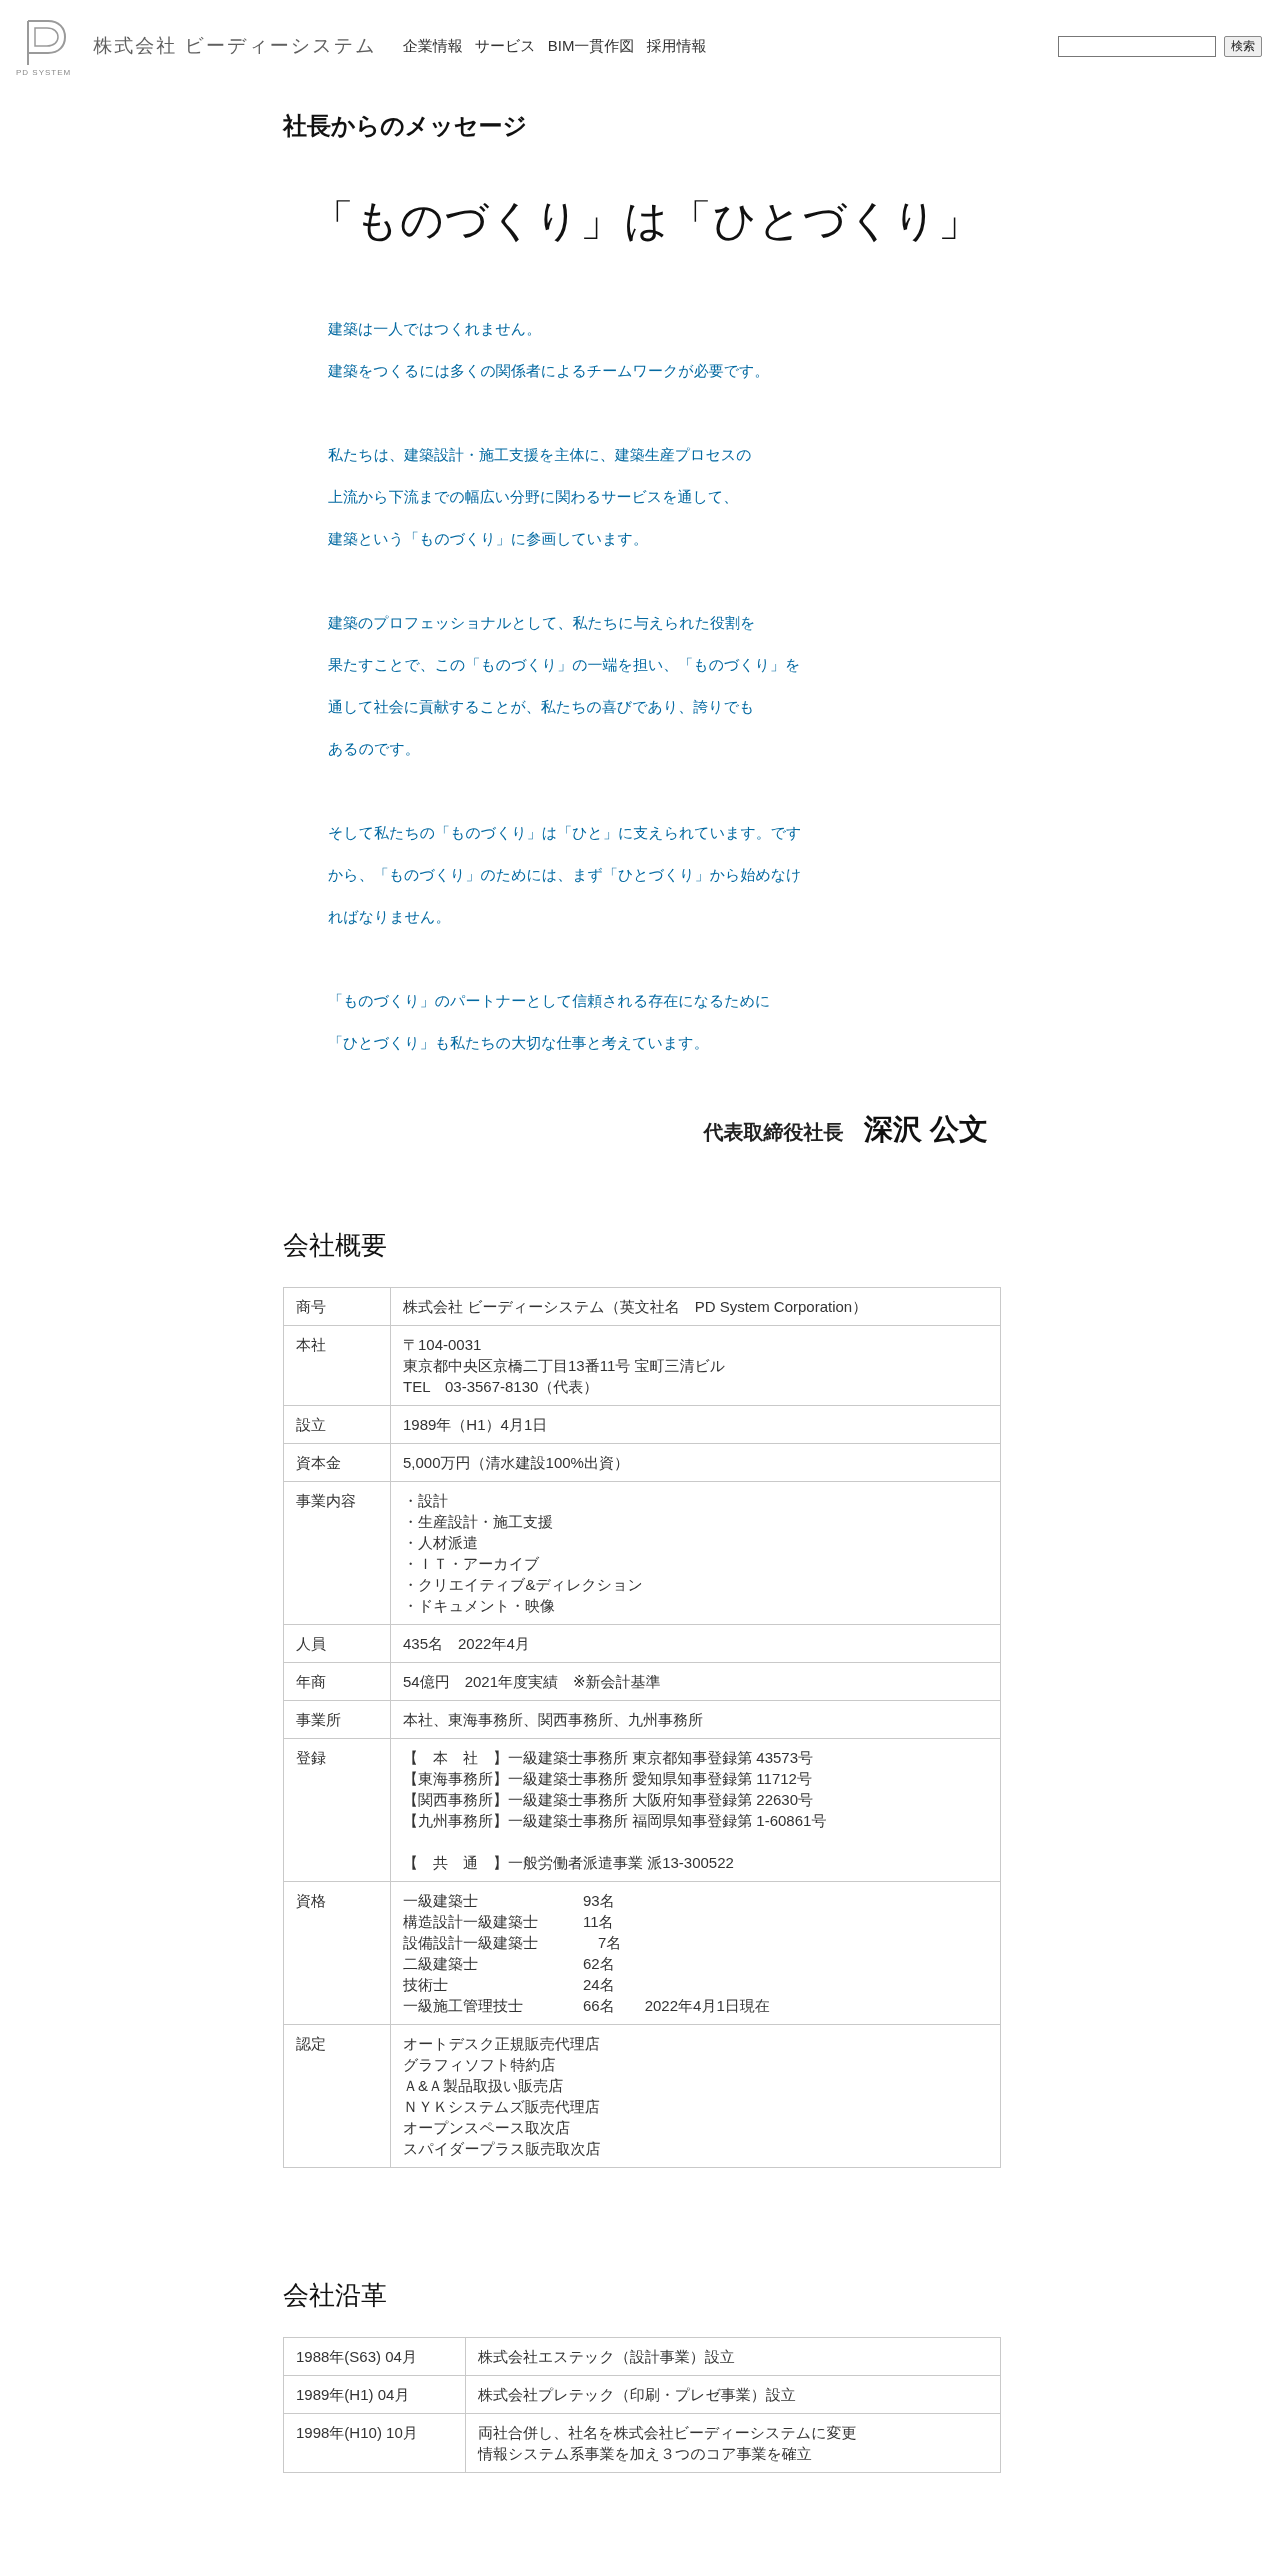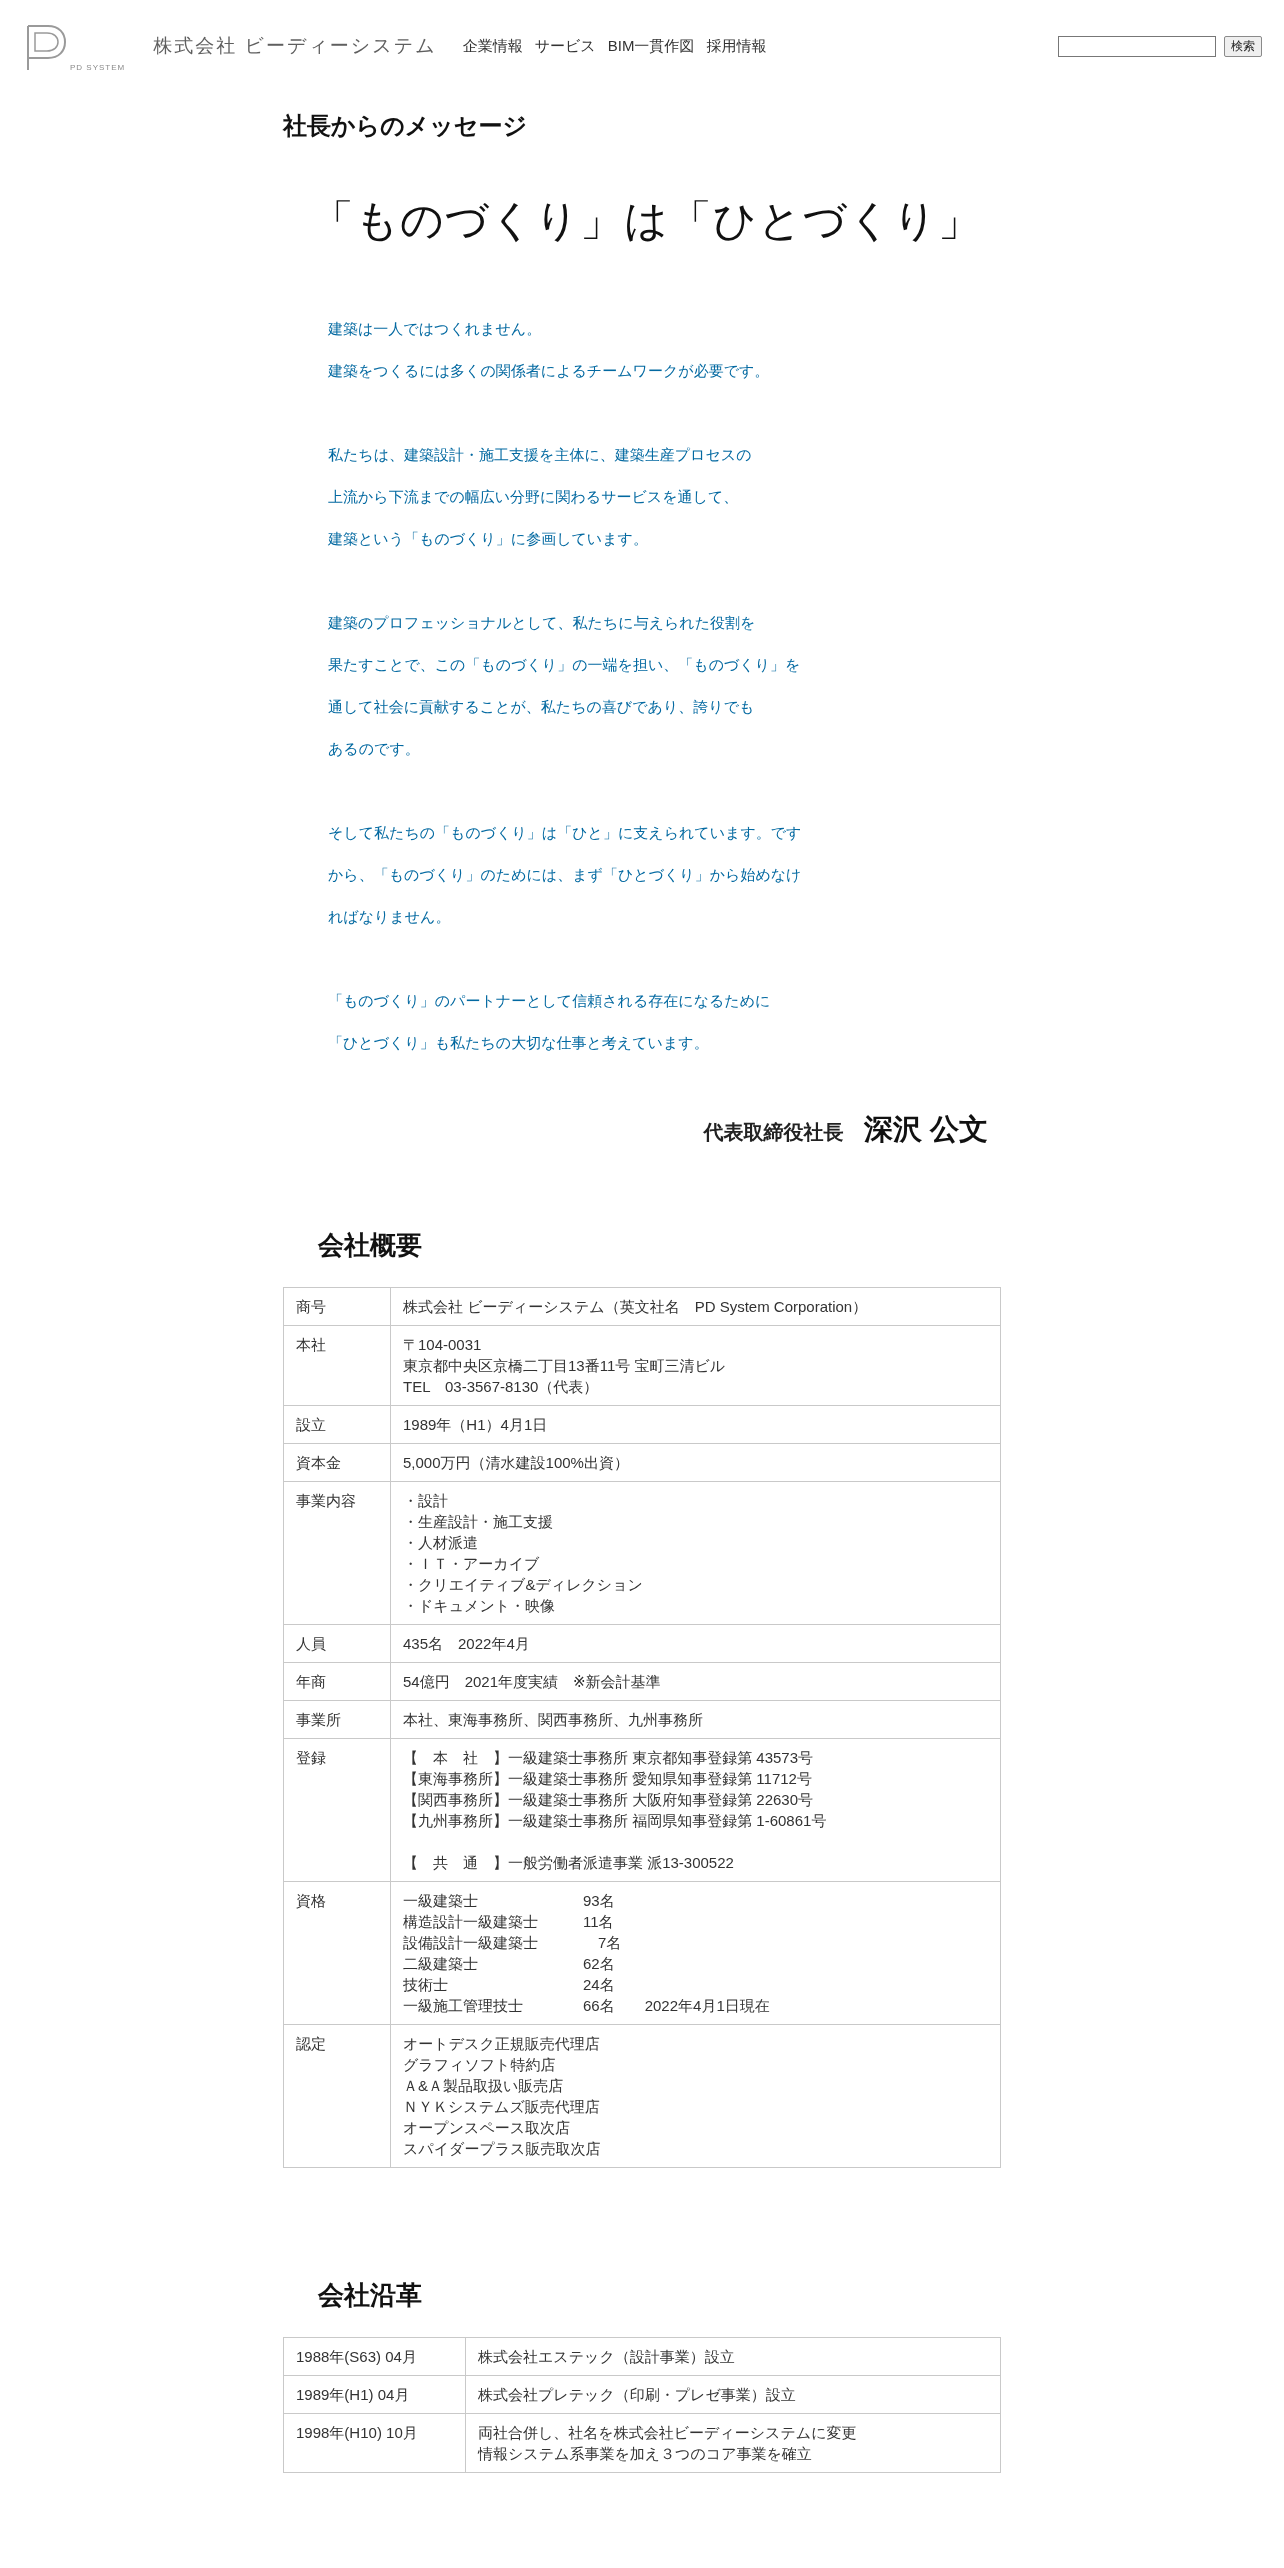--- a/index.html
+++ b/index.html
@@ -9,21 +9,21 @@
     font-family:"Liberation Sans","DejaVu Sans",sans-serif;
     color:#222;
   }
   a { text-decoration:none; color:#333; cursor:pointer; }
 
   
   .header {
     display:flex; align-items:center;
     height:86px; padding:6px 22px 0 16px;
   }
-  .logo { display:flex; flex-direction:row; margin-right:28px; cursor:pointer; }
+  .logo { display:flex; flex-direction:column; margin-right:22px; cursor:pointer; }
   .logo svg { display:block; }
   .logo-caption {
     font-size:8px; letter-spacing:1px; color:#8a8a8a;
     align-self:flex-end; margin-top:1px;
   }
   .company-name {
     font-size:19px; letter-spacing:2px; color:#5f5f5f;
     margin-right:26px; white-space:nowrap;
   }
   .nav { display:flex; gap:12px; font-size:15px; white-space:nowrap; }
@@ -50,21 +50,21 @@
 
   .message-body { margin-top:58px; margin-left:45px; width:660px; }
   .message-body p {
     font-size:15px; line-height:42px; margin:0 0 42px 0;
     color:#0369a1; white-space:pre-line;
   }
   .signature { margin-top:46px; text-align:right;font-weight:bold; }
   .sig-title { font-size:20px; color:#222; }
   .sig-name { font-size:29px; margin-left:16px; color:#111; }
 
-  .section-title { margin-top:78px; font-size:26px; font-weight:700; color:#111;margin-left:35px; }
+  .section-title { margin-top:78px; font-size:26px; font-weight:400; color:#111; }
   .section-title.mt-lg { margin-top:110px; }
 
   
   .spec-table {
     margin-top:24px; width:100%; border-collapse:collapse;
     font-size:15px; line-height:21px; color:#333;
   }
   .spec-table th, .spec-table td {
     border:1px solid #c9c9c9; padding:8px 12px;
     vertical-align:top; text-align:left; font-weight:400;

